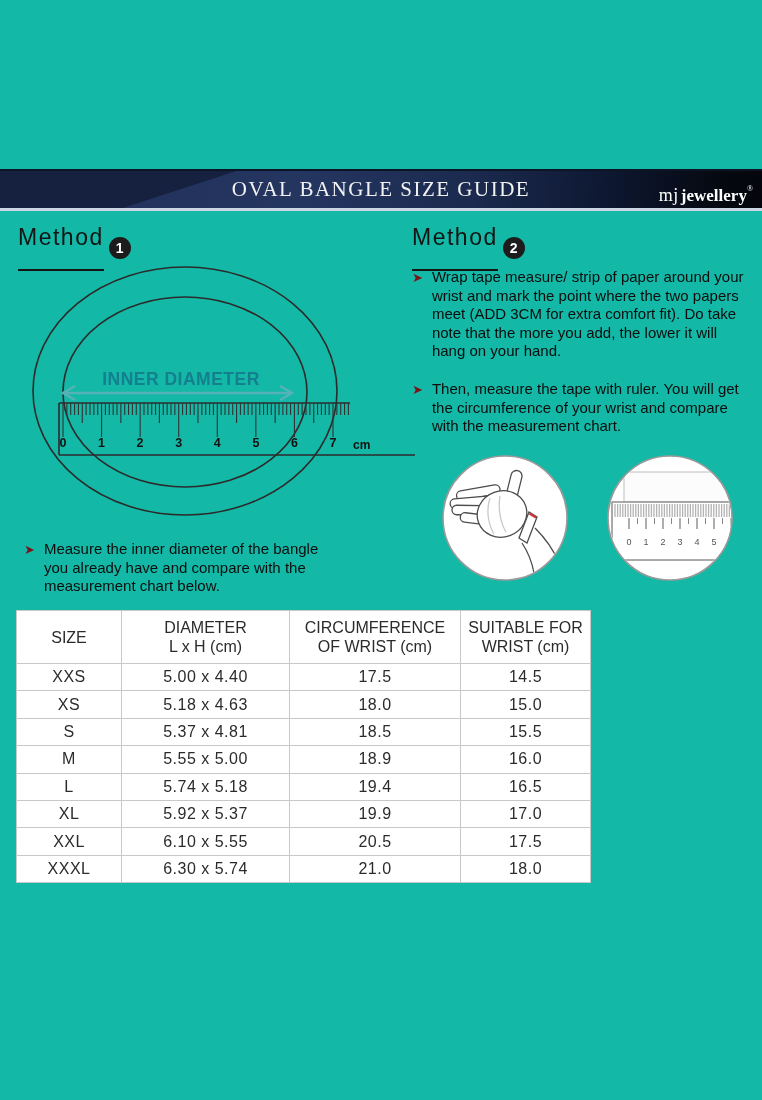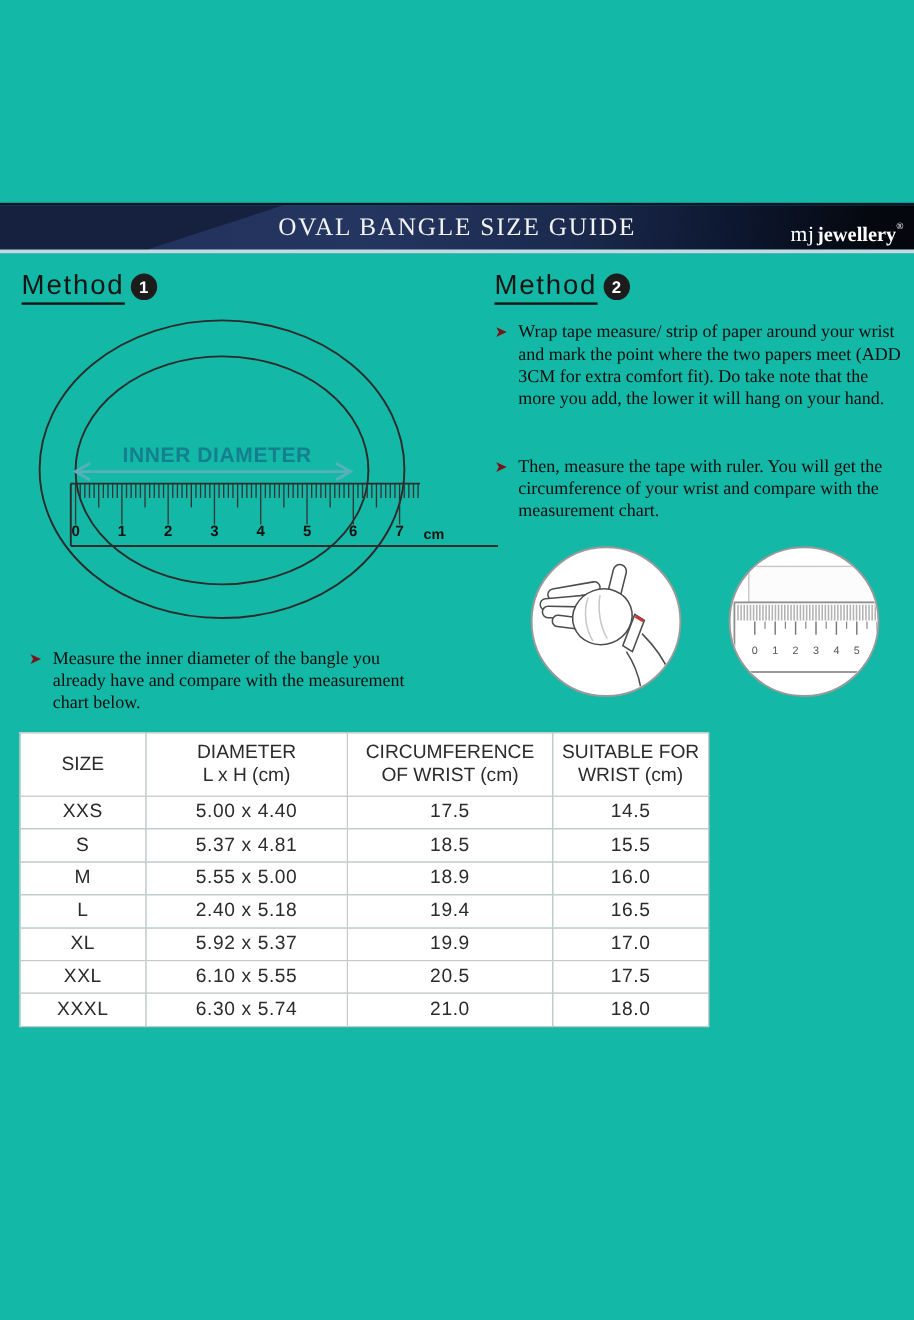--- a/index.html
+++ b/index.html
@@ -17,30 +17,30 @@
     font-size:21px;letter-spacing:1.5px;}
   .bar-logo{position:absolute;right:9px;top:0;height:37px;line-height:36px;color:#fff;
     font-family:"Liberation Serif",serif;white-space:nowrap;}
   .bar-logo .mj{font-size:18px;letter-spacing:.5px;}
   .bar-logo .rest{font-size:17px;margin-left:2px;font-weight:bold;}
   .bar-logo .reg{font-size:8px;vertical-align:10px;}
 
   
   .method-heading{position:absolute;display:flex;align-items:center;gap:5px;}
   .method-word{font-size:23px;letter-spacing:1.5px;color:#141414;
-    border-bottom:2px solid #141414;padding-bottom:1px;}
+    border-bottom:2px solid #141414;padding-bottom:18px;}
   .method-num{display:inline-block;width:22px;height:22px;border-radius:50%;
     background:#1c1c1c;color:#fff;font-size:14px;font-weight:bold;
     text-align:center;line-height:22px;}
 
   
   .bullet{position:absolute;display:flex;gap:9px;}
   .bullet-arrow{color:#7b1416;font-size:13px;line-height:18px;margin-top:1px;
     font-family:"DejaVu Sans",sans-serif;flex:0 0 auto;}
-  .bullet-text{font-size:15px;line-height:18.6px;color:#0d0d0d;font-family:Liberation Serif, serif;}
+  .bullet-text{font-size:15px;line-height:18.6px;color:#0d0d0d;}
 
   
   .fig{position:absolute;}
   svg text{font-family:"Liberation Sans",sans-serif;}
 
   
   .size-table{position:absolute;left:16px;top:610px;border-collapse:collapse;table-layout:fixed;}
   .size-table td,.size-table th{border:1px solid #c8c8c8;text-align:center;vertical-align:middle;
     padding:0;color:#2b2b2b;background:#fff;}
   .size-table th{height:52px;font-weight:normal;font-size:16px;line-height:19px;}
@@ -190,34 +190,40 @@
       </tr>
     </thead>
     <tbody>
       <tr>
         <td>XXS</td>
         <td>5.00 x 4.40</td>
         <td>17.5</td>
         <td>14.5</td>
       </tr>
       <tr>
+        <td>XS</td>
+        <td>5.18 x 4.63</td>
+        <td>18.0</td>
+        <td>15.0</td>
+      </tr>
+      <tr>
         <td>S</td>
         <td>5.37 x 4.81</td>
         <td>18.5</td>
         <td>15.5</td>
       </tr>
       <tr>
         <td>M</td>
         <td>5.55 x 5.00</td>
         <td>18.9</td>
         <td>16.0</td>
       </tr>
       <tr>
         <td>L</td>
-        <td>2.40 x 5.18</td>
+        <td>5.74 x 5.18</td>
         <td>19.4</td>
         <td>16.5</td>
       </tr>
       <tr>
         <td>XL</td>
         <td>5.92 x 5.37</td>
         <td>19.9</td>
         <td>17.0</td>
       </tr>
       <tr>

